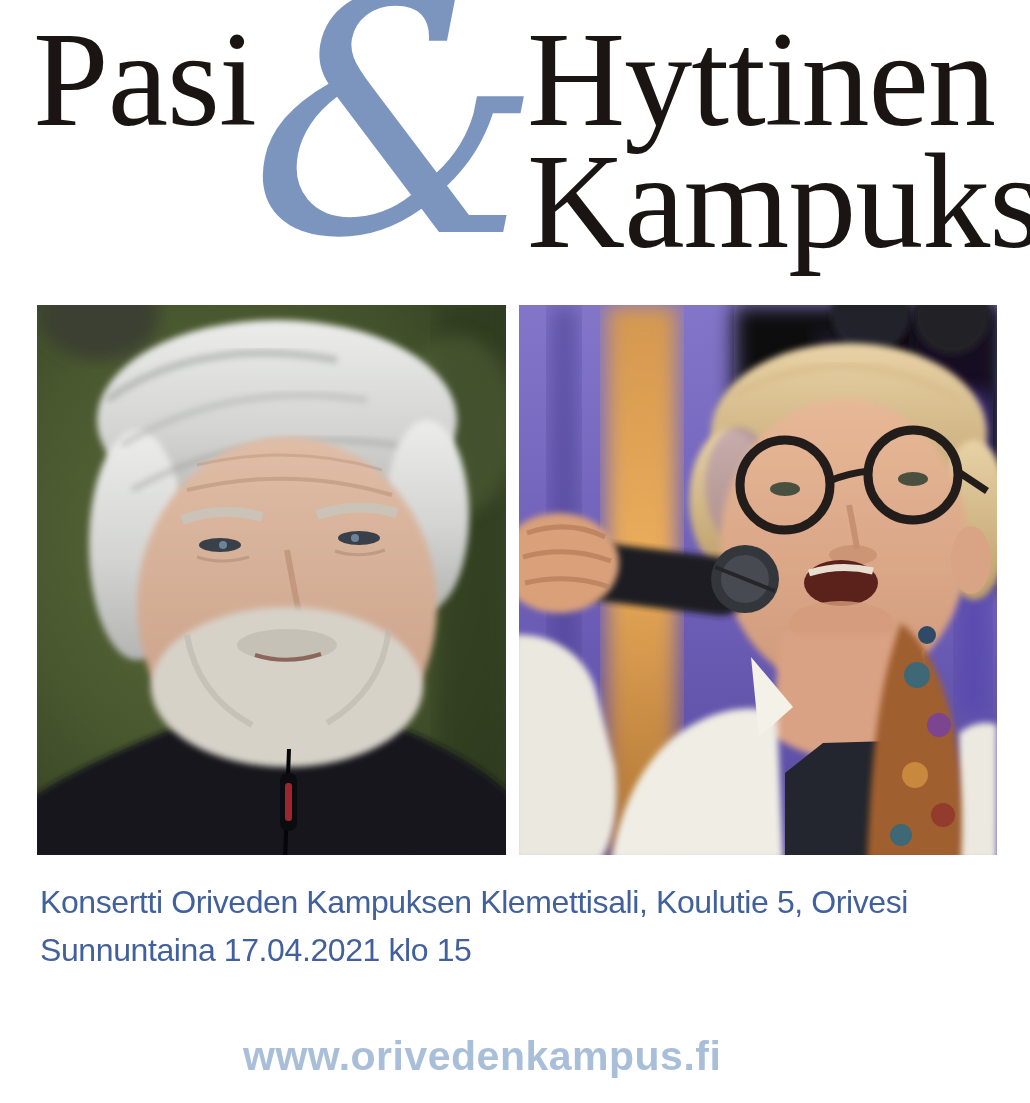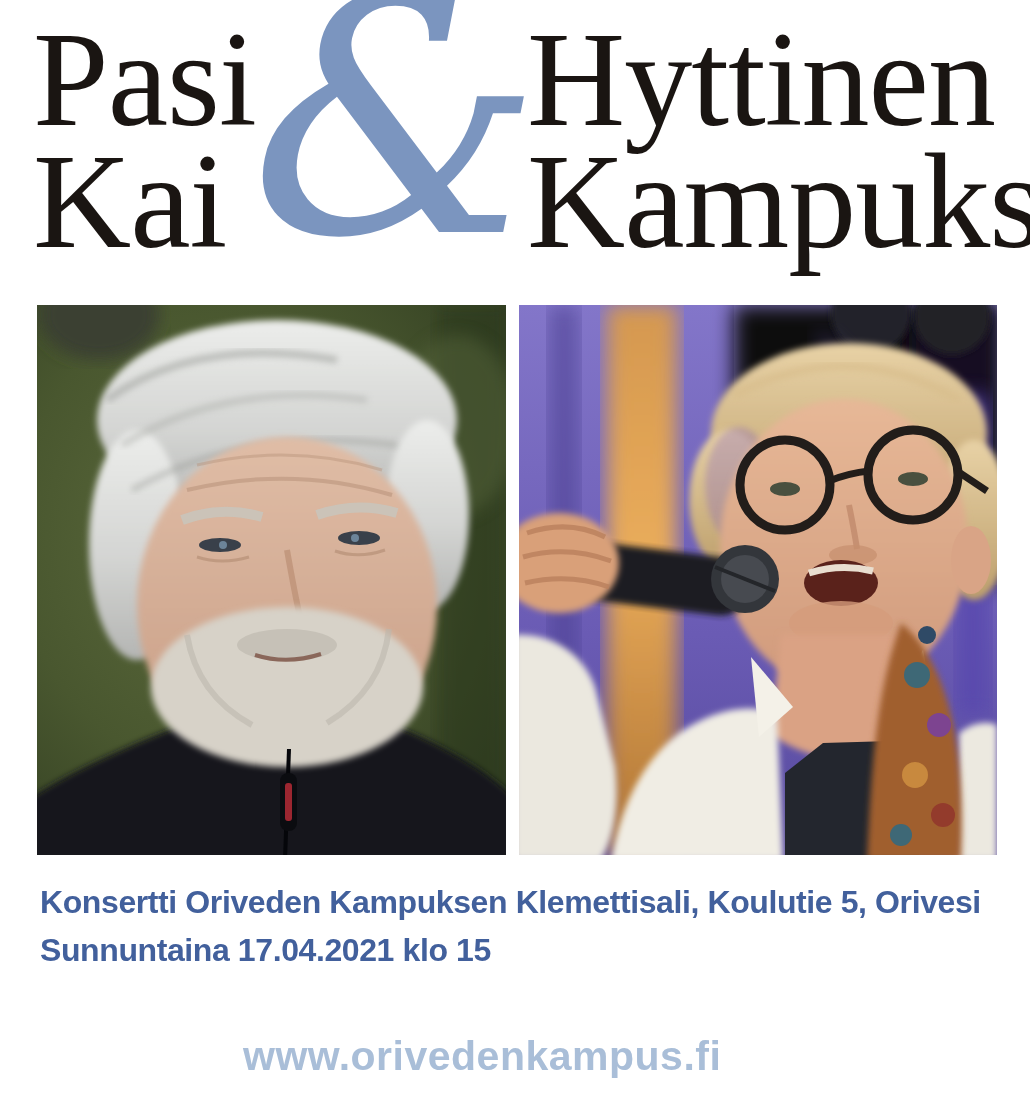--- a/index.html
+++ b/index.html
@@ -31,21 +31,21 @@
   
   .photo{position:absolute;top:305px;height:550px;overflow:hidden;background:#222;}
   .photo svg{display:block;}
   .photo-left{left:37px;width:469px;}
   .photo-right{left:519px;width:478px;}
 
   
   .info{
     position:absolute;left:40px;
     font-family:"Liberation Sans",sans-serif;
-    font-weight:700;font-size:32px;letter-spacing:-0.4px;
+    font-weight:400;font-size:32px;letter-spacing:-0.4px;
     color:var(--info-text,#42609c);
     white-space:nowrap;
   }
   .info-1{top:884px;}
   .info-2{top:932px;}
   .info-3{top:981px;}
   .website{
     position:absolute;left:243px;top:1033px;
     font-family:"Liberation Sans",sans-serif;
     font-weight:700;font-size:41px;letter-spacing:0.5px;
@@ -53,21 +53,20 @@
     white-space:nowrap;
   }
 </style>
 </head>
 <body>
 
 <div class="poster">
 
   <div class="names names-left">
     <div>Pasi</div>
-    <div>Kai</div>
   </div>
   <div class="ampersand">&amp;</div>
   <div class="names names-right">
     <div>Hyttinen</div>
     <div>Kampuksen</div>
   </div>
 
   <div class="photo photo-left" role="img" aria-label="Portrait of a man with silver swept-back hair and a grey beard wearing a black zip turtleneck, blurred green forest background">
     <svg width="469" height="550" viewBox="0 0 469 550" xmlns="http://www.w3.org/2000/svg">
       <defs>

